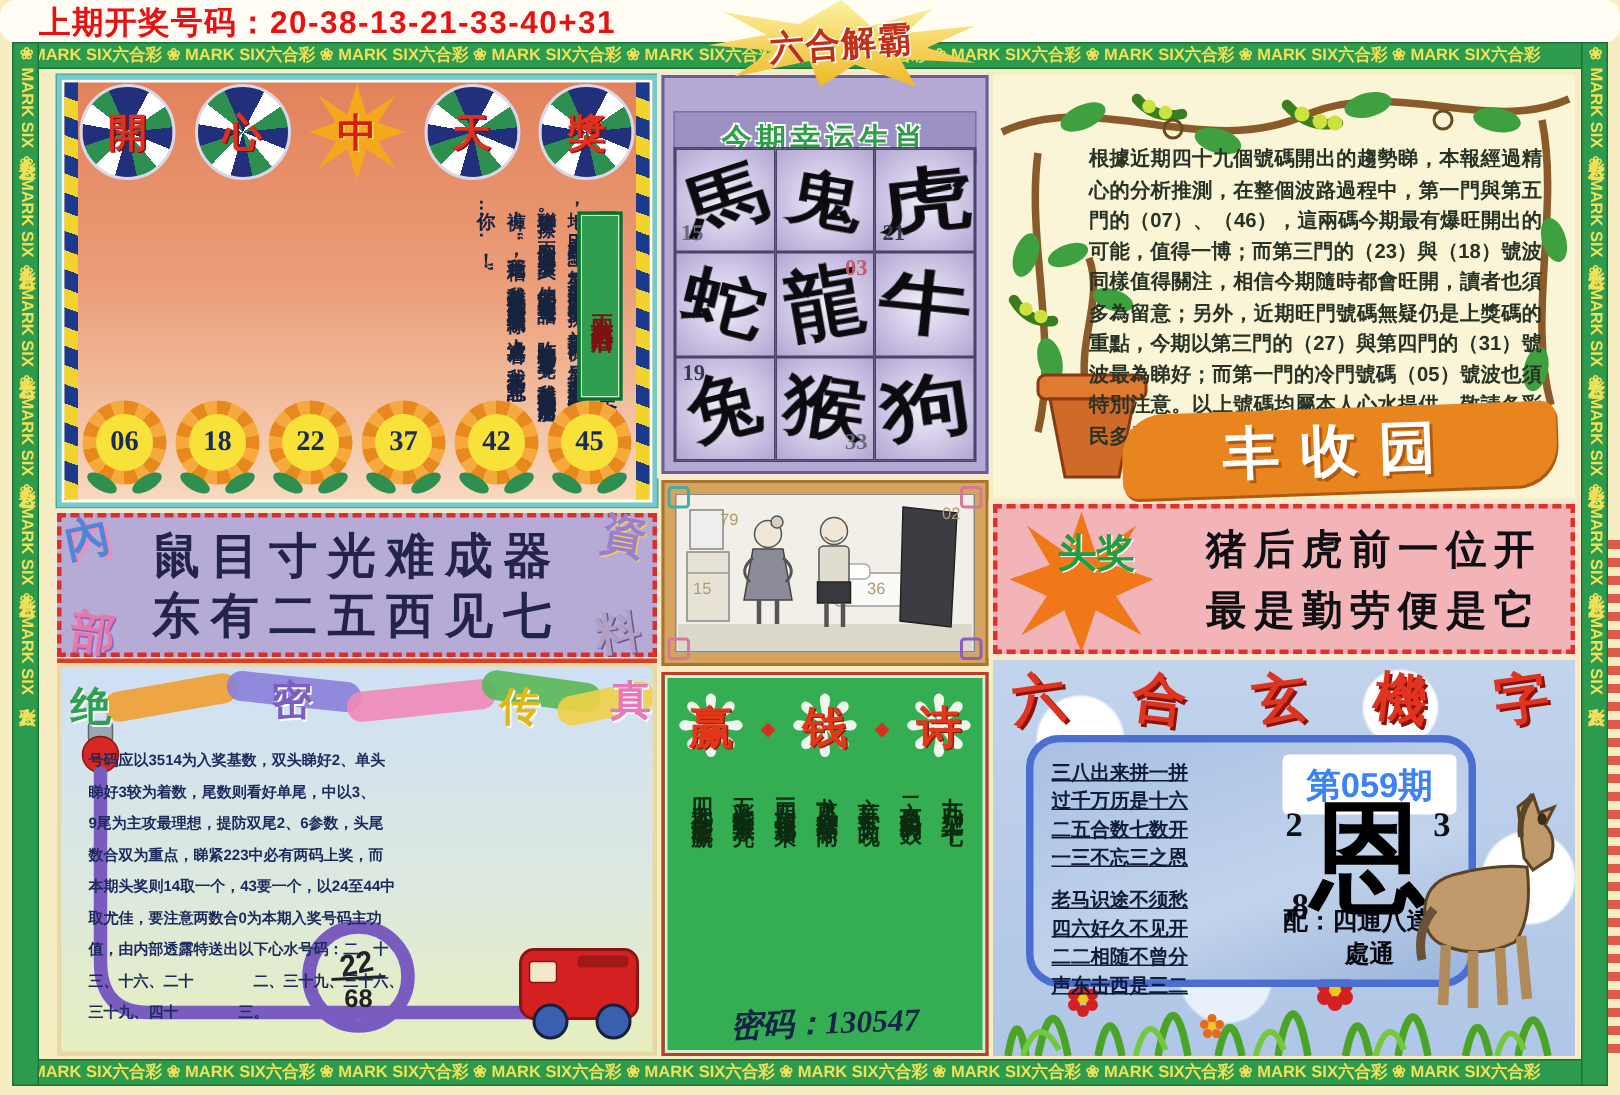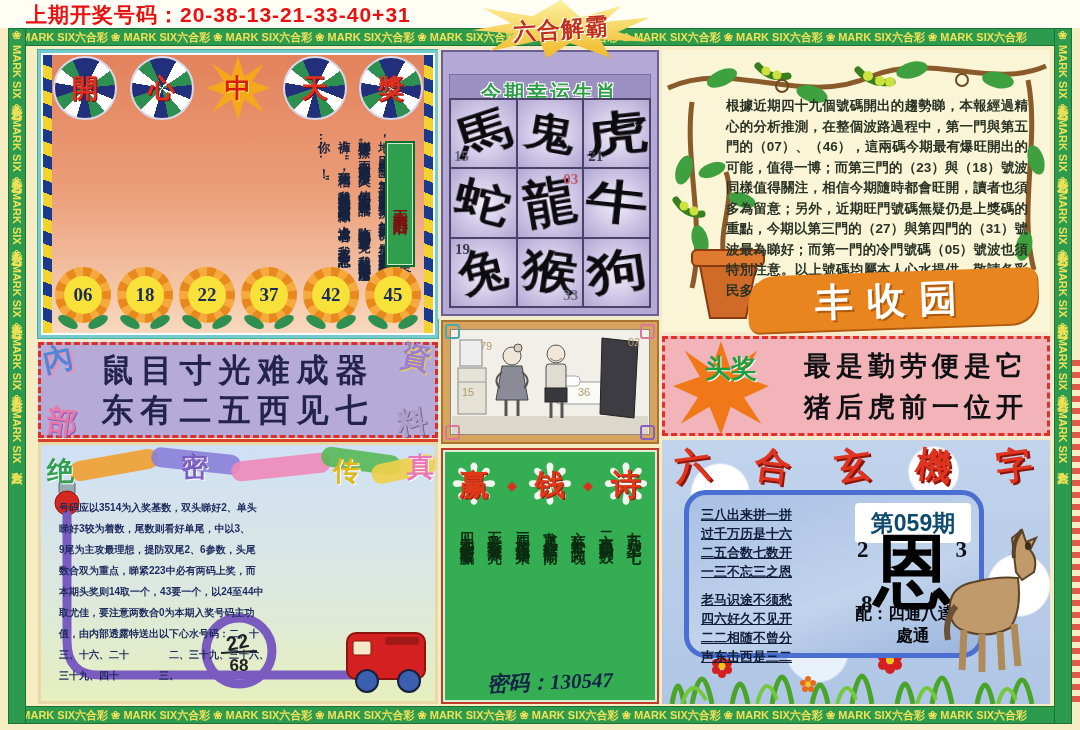--- a/index.html
+++ b/index.html
@@ -1,20 +1,20 @@
 <!DOCTYPE html>
 <html><head>
 <meta charset="utf-8">
 <style>
   html,body{margin:0;padding:0;background:#e8e0b8;}
   *{box-sizing:border-box;}
   #page{position:relative;width:1080px;height:730px;background:#f6edc2;overflow:hidden;
         font-family:"Liberation Sans",sans-serif;}
   
-  #topbar{position:absolute;left:0;top:0;width:1080px;height:28px;background:#fffdf4;}
+  #topbar{position:absolute;left:0;top:0;width:1080px;height:28px;background:#fffdf4;border-radius:10px;}
   #topbar .t{position:absolute;left:26px;top:1px;font-size:21px;font-weight:bold;color:#e81010;
              letter-spacing:1px;font-family:"Liberation Sans",sans-serif;}
   .gstrip{position:absolute;background:#2d9b4e;border:1px solid #1c7337;color:#f2e158;
           font-size:11px;font-weight:bold;overflow:hidden;white-space:nowrap;line-height:17px;}
   #strip-top{left:8px;top:28px;width:1064px;height:18px;}
   #strip-bottom{left:8px;top:706px;width:1064px;height:18px;}
   #strip-left{left:8px;top:28px;width:18px;height:696px;writing-mode:vertical-rl;line-height:17px;}
   #strip-right{left:1054px;top:28px;width:18px;height:696px;writing-mode:vertical-rl;line-height:17px;}
   #edge-right{position:absolute;right:0;top:360px;width:8px;height:346px;
       background:repeating-linear-gradient(180deg,#e05a4a 0 6px,#f6edc2 6px 12px);}
@@ -162,21 +162,21 @@
       text-shadow:2px 2px 0 #8c1408;}
   #rb-title .x:nth-child(odd){transform:rotate(-8deg);}
   #rb-title .x:nth-child(even){transform:rotate(7deg);}
   #rb-box{position:absolute;left:22px;top:50px;width:300px;height:168px;border:5px solid #4a6fd0;
       border-radius:22px;background:linear-gradient(160deg,#a8c0e4,#c2d4ec 60%,#9ab4dc);display:flex;z-index:3;}
   #rb-poems{width:158px;padding:10px 2px 6px 12px;display:flex;flex-direction:column;gap:9px;}
   #rb-poems .pl{font-family:"Liberation Serif",serif;font-size:13px;font-weight:bold;color:#101c38;
       line-height:19px;white-space:nowrap;text-decoration:underline;}
   #rb-right{position:relative;flex:1;}
   #rb-issue{position:absolute;left:8px;top:8px;right:8px;height:40px;background:#ffffff;border-radius:4px;
-      display:flex;align-items:center;justify-content:center;font-size:23px;font-weight:bold;color:#0c4a6e;}
+      display:flex;align-items:center;justify-content:center;font-size:23px;font-weight:bold;color:#3b82f6;}
   #rb-big{position:absolute;left:0;right:0;top:34px;height:86px;display:flex;align-items:center;justify-content:center;
       font-family:"Liberation Serif",serif;font-size:78px;font-weight:bold;color:#000;}
   .rbn{position:absolute;font-family:"Liberation Serif",serif;font-size:23px;font-weight:bold;color:#101018;}
   #n-tl{left:10px;top:42px;} #n-tr{right:12px;top:42px;} #n-bl{left:14px;top:96px;} #n-br{right:14px;top:104px;}
   #rb-pair{position:absolute;left:2px;right:2px;bottom:6px;text-align:center;font-size:16.5px;font-weight:bold;
       color:#05070c;font-family:"Liberation Serif",serif;}
   #rb-grass{position:absolute;left:0;right:0;bottom:0;height:64px;z-index:2;}
   #rb-horse{position:absolute;right:0px;bottom:26px;width:124px;height:150px;z-index:5;}
 </style>
 </head>
@@ -448,22 +448,22 @@
       <span class="t">丰收园</span>
     </div>
   </div>
 
   <div id="right-mid" class="panel">
     <div id="rm-star"></div>
     <div id="rm-labels">
       <div class="l1">头奖</div>
     </div>
     <div id="rm-lines">
+      <div class="cl">猪后虎前一位开</div>
       <div class="cl">最是勤劳便是它</div>
-      <div class="cl">猪后虎前一位开</div>
     </div>
   </div>
 
   <div id="right-bottom" class="panel">
     <div id="rb-title">
       <span class="x">六</span>
       <span class="x">合</span>
       <span class="x">玄</span>
       <span class="x">機</span>
       <span class="x">字</span>

